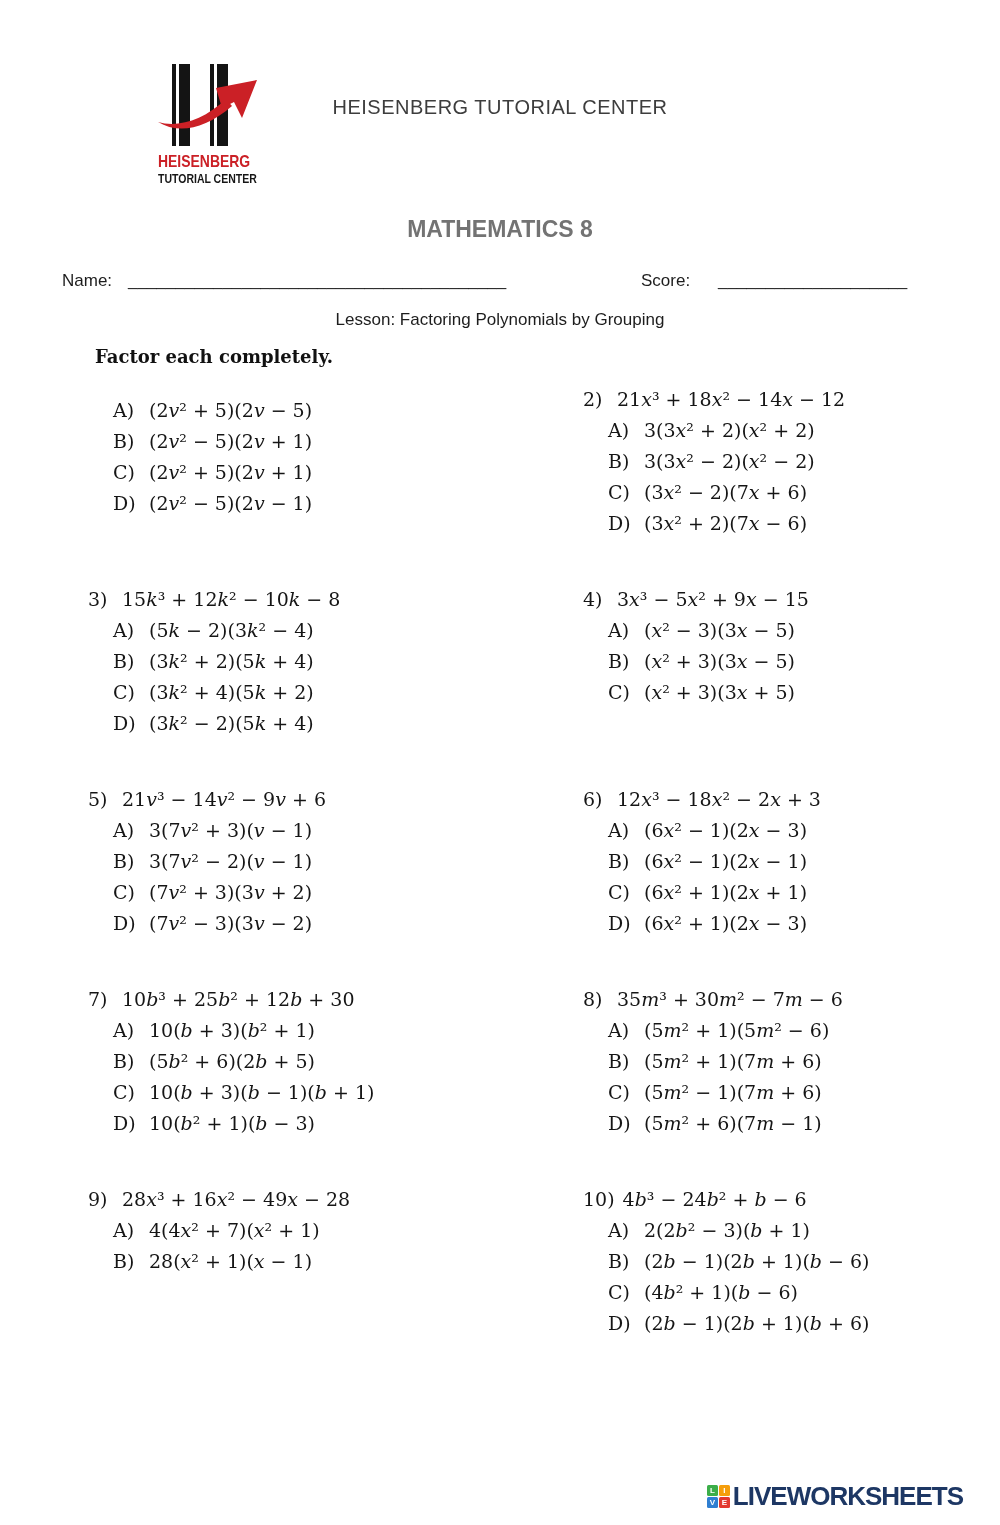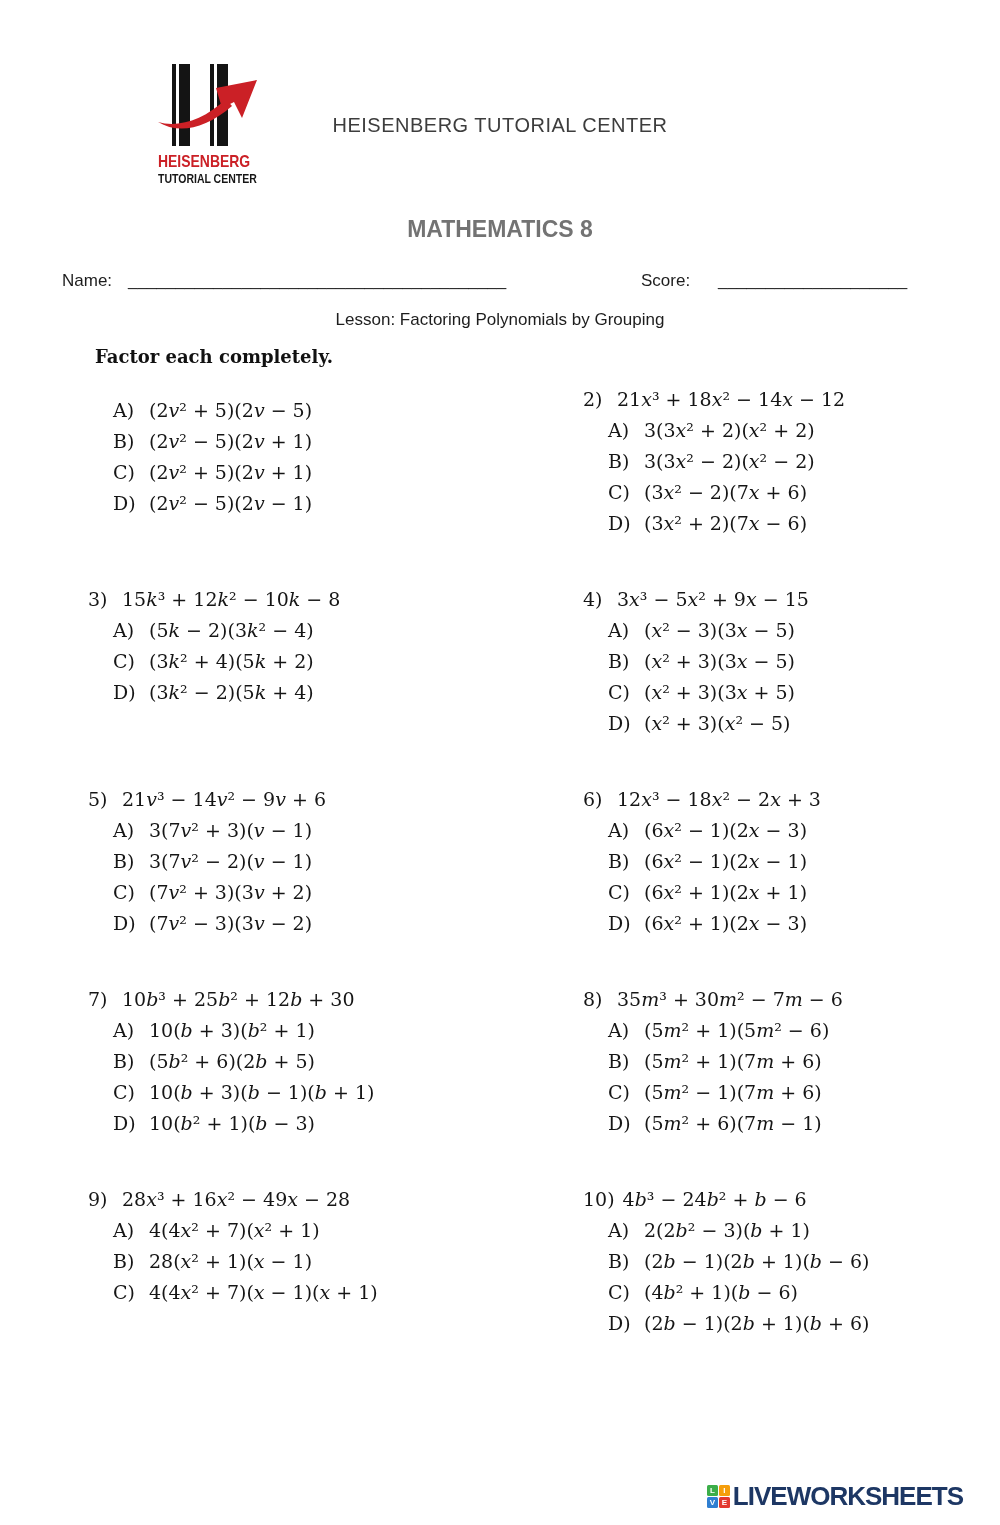--- a/index.html
+++ b/index.html
@@ -14,21 +14,21 @@
   .logo svg { display:block; }
   .logo-line1 {
     color:#cb2026; font-weight:bold; font-size:17px; letter-spacing:0;
     transform:scaleX(.82); transform-origin:left; white-space:nowrap; margin-top:2px;
   }
   .logo-line2 {
     color:#161616; font-weight:bold; font-size:12.5px;
     transform:scaleX(.84); transform-origin:left; white-space:nowrap; margin-top:0px;
   }
   .doc-title { position:absolute; top:96px; left:0; width:100%; text-align:center;
-    font-size:20px; color:#3d3d3d; letter-spacing:.5px;margin-top:18px; }
+    font-size:20px; color:#3d3d3d; letter-spacing:.5px; }
   .doc-ay { position:absolute; top:134px; left:0; width:100%; text-align:center;
     font-size:15px; font-weight:bold; color:#1d1d1d; }
   .doc-subject { position:absolute; top:216px; left:0; width:100%; text-align:center;
     font-size:23px; font-weight:bold; color:#737373; }
   
   .field-row { position:absolute; top:271px; left:62px; width:876px; font-size:17px; color:#1d1d1d; }
   .name-label { position:absolute; left:0; top:0;text-align:right; }
   .name-line  { position:absolute; left:66px; top:0; letter-spacing:0; white-space:pre; }
   .score-label{ position:absolute; left:579px; top:0; }
   .score-line { position:absolute; left:656px; top:0; white-space:pre; }
@@ -104,30 +104,30 @@
       <div class="q-line"><span class="pnum">2)</span><span class="math">21<i>x</i>³ + 18<i>x</i>² − 14<i>x</i> − 12</span></div>
       <div class="opt"><span class="letter">A)</span><span class="math">3(3<i>x</i>² + 2)(<i>x</i>² + 2)</span></div>
       <div class="opt"><span class="letter">B)</span><span class="math">3(3<i>x</i>² − 2)(<i>x</i>² − 2)</span></div>
       <div class="opt"><span class="letter">C)</span><span class="math">(3<i>x</i>² − 2)(7<i>x</i> + 6)</span></div>
       <div class="opt"><span class="letter">D)</span><span class="math">(3<i>x</i>² + 2)(7<i>x</i> − 6)</span></div>
     </div>
 
     <div class="problem">
       <div class="q-line"><span class="pnum">3)</span><span class="math">15<i>k</i>³ + 12<i>k</i>² − 10<i>k</i> − 8</span></div>
       <div class="opt"><span class="letter">A)</span><span class="math">(5<i>k</i> − 2)(3<i>k</i>² − 4)</span></div>
+      <div class="opt"><span class="letter">B)</span><span class="math">(3<i>k</i>² + 2)(5<i>k</i> + 4)</span></div>
       <div class="opt"><span class="letter">C)</span><span class="math">(3<i>k</i>² + 4)(5<i>k</i> + 2)</span></div>
       <div class="opt"><span class="letter">D)</span><span class="math">(3<i>k</i>² − 2)(5<i>k</i> + 4)</span></div>
     </div>
 
     <div class="problem">
       <div class="q-line"><span class="pnum">4)</span><span class="math">3<i>x</i>³ − 5<i>x</i>² + 9<i>x</i> − 15</span></div>
       <div class="opt"><span class="letter">A)</span><span class="math">(<i>x</i>² − 3)(3<i>x</i> − 5)</span></div>
       <div class="opt"><span class="letter">B)</span><span class="math">(<i>x</i>² + 3)(3<i>x</i> − 5)</span></div>
       <div class="opt"><span class="letter">C)</span><span class="math">(<i>x</i>² + 3)(3<i>x</i> + 5)</span></div>
-      <div class="opt"><span class="letter">D)</span><span class="math">(<i>x</i>² + 3)(<i>x</i>² − 5)</span></div>
     </div>
 
     <div class="problem">
       <div class="q-line"><span class="pnum">5)</span><span class="math">21<i>v</i>³ − 14<i>v</i>² − 9<i>v</i> + 6</span></div>
       <div class="opt"><span class="letter">A)</span><span class="math">3(7<i>v</i>² + 3)(<i>v</i> − 1)</span></div>
       <div class="opt"><span class="letter">B)</span><span class="math">3(7<i>v</i>² − 2)(<i>v</i> − 1)</span></div>
       <div class="opt"><span class="letter">C)</span><span class="math">(7<i>v</i>² + 3)(3<i>v</i> + 2)</span></div>
       <div class="opt"><span class="letter">D)</span><span class="math">(7<i>v</i>² − 3)(3<i>v</i> − 2)</span></div>
     </div>
 
@@ -152,21 +152,20 @@
       <div class="opt"><span class="letter">A)</span><span class="math">(5<i>m</i>² + 1)(5<i>m</i>² − 6)</span></div>
       <div class="opt"><span class="letter">B)</span><span class="math">(5<i>m</i>² + 1)(7<i>m</i> + 6)</span></div>
       <div class="opt"><span class="letter">C)</span><span class="math">(5<i>m</i>² − 1)(7<i>m</i> + 6)</span></div>
       <div class="opt"><span class="letter">D)</span><span class="math">(5<i>m</i>² + 6)(7<i>m</i> − 1)</span></div>
     </div>
 
     <div class="problem">
       <div class="q-line"><span class="pnum">9)</span><span class="math">28<i>x</i>³ + 16<i>x</i>² − 49<i>x</i> − 28</span></div>
       <div class="opt"><span class="letter">A)</span><span class="math">4(4<i>x</i>² + 7)(<i>x</i>² + 1)</span></div>
       <div class="opt"><span class="letter">B)</span><span class="math">28(<i>x</i>² + 1)(<i>x</i> − 1)</span></div>
-      <div class="opt"><span class="letter">C)</span><span class="math">4(4<i>x</i>² + 7)(<i>x</i> − 1)(<i>x</i> + 1)</span></div>
     </div>
 
     <div class="problem">
       <div class="q-line"><span class="pnum">10)</span><span class="math">4<i>b</i>³ − 24<i>b</i>² + <i>b</i> − 6</span></div>
       <div class="opt"><span class="letter">A)</span><span class="math">2(2<i>b</i>² − 3)(<i>b</i> + 1)</span></div>
       <div class="opt"><span class="letter">B)</span><span class="math">(2<i>b</i> − 1)(2<i>b</i> + 1)(<i>b</i> − 6)</span></div>
       <div class="opt"><span class="letter">C)</span><span class="math">(4<i>b</i>² + 1)(<i>b</i> − 6)</span></div>
       <div class="opt"><span class="letter">D)</span><span class="math">(2<i>b</i> − 1)(2<i>b</i> + 1)(<i>b</i> + 6)</span></div>
     </div>
 

